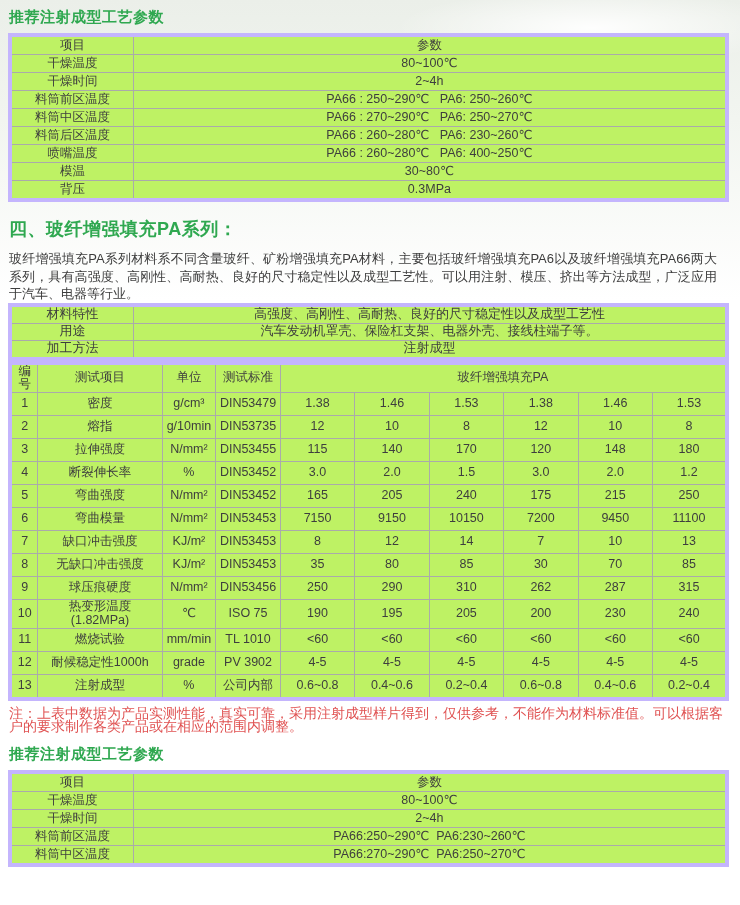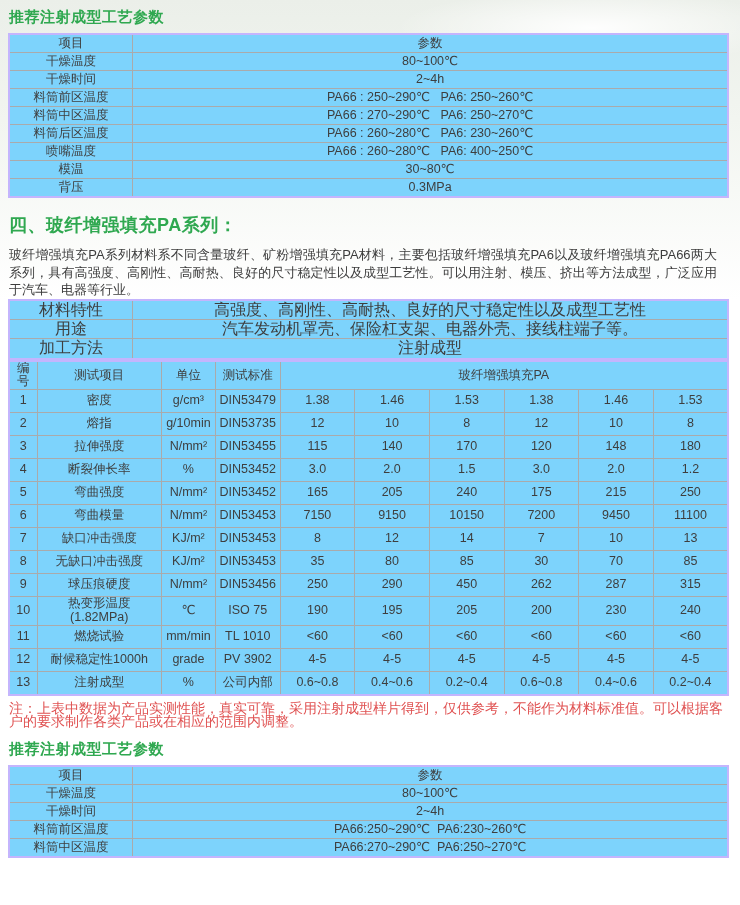--- a/index.html
+++ b/index.html
@@ -17,27 +17,27 @@
   }
   h1,h2,h3,p { margin:0; }
   .h-green-s { color:var(--green,#2fa850); font-size:15px; font-weight:700; margin:2px 0 6px 1px; letter-spacing:.5px; }
   .h-section { color:var(--green,#2fa850); font-size:18px; font-weight:700; margin:15px 0 0 1px; letter-spacing:.5px; }
   .intro { font-size:13px; color:#3c3c3c; line-height:17.5px; margin:9px 12px 0 1px; text-align:justify; }
   .h-dark { color:#2e2e2e; font-size:15px; font-weight:700; margin:13px 0 4px 1px; letter-spacing:.5px; }
   .h-green-m { color:var(--green,#2fa850); font-size:15px; font-weight:700; margin:14px 0 4px 1px; letter-spacing:.5px; }
   .note { color:var(--red,#e05050); font-size:14px; line-height:13px; margin:6px 0 0 1px; }
   .h-green-b { color:var(--green,#2fa850); font-size:15px; font-weight:700; margin:12px 0 6px 1px; letter-spacing:.5px; }
 
-  table.t { width:100%; border-collapse:collapse; background:#7dd3fc; border:2px solid #c4b5fd; table-layout:fixed; }
+  table.t { width:100%; border-collapse:collapse; background:#bef264; border:4px solid #c4b5fd; table-layout:fixed; }
   table.t td, table.t th {
     border:1px solid #aaaaaa; text-align:center; vertical-align:middle;
     font-weight:400; color:#3e3e3e; white-space:pre-wrap; overflow:hidden;
   }
   table.proc td { font-size:12.5px; height:17px; padding:0 4px; line-height:1.15; }
-  table.feat td { font-size:16px;  height:16px; padding:0 4px; line-height:1.15; }
+  table.feat td { font-size:13px;  height:16px; padding:0 4px; line-height:1.15; }
   table.perf td, table.perf th { font-size:12.5px; height:22px; padding:0 3px; line-height:1.1; }
 </style>
 </head>
 <body>
 
 <div>
 
   <h2 class="h-green-s">推荐注射成型工艺参数</h2>
 
   <table class="t proc">
@@ -229,21 +229,21 @@
           <td>70</td>
           <td>85</td>
         </tr>
         <tr>
           <td>9</td>
           <td>球压痕硬度</td>
           <td>N/mm²</td>
           <td>DIN53456</td>
           <td>250</td>
           <td>290</td>
-          <td>450</td>
+          <td>310</td>
           <td>262</td>
           <td>287</td>
           <td>315</td>
         </tr>
         <tr>
           <td>10</td>
           <td>热变形温度(1.82MPa)</td>
           <td>℃</td>
           <td>ISO 75</td>
           <td>190</td>

